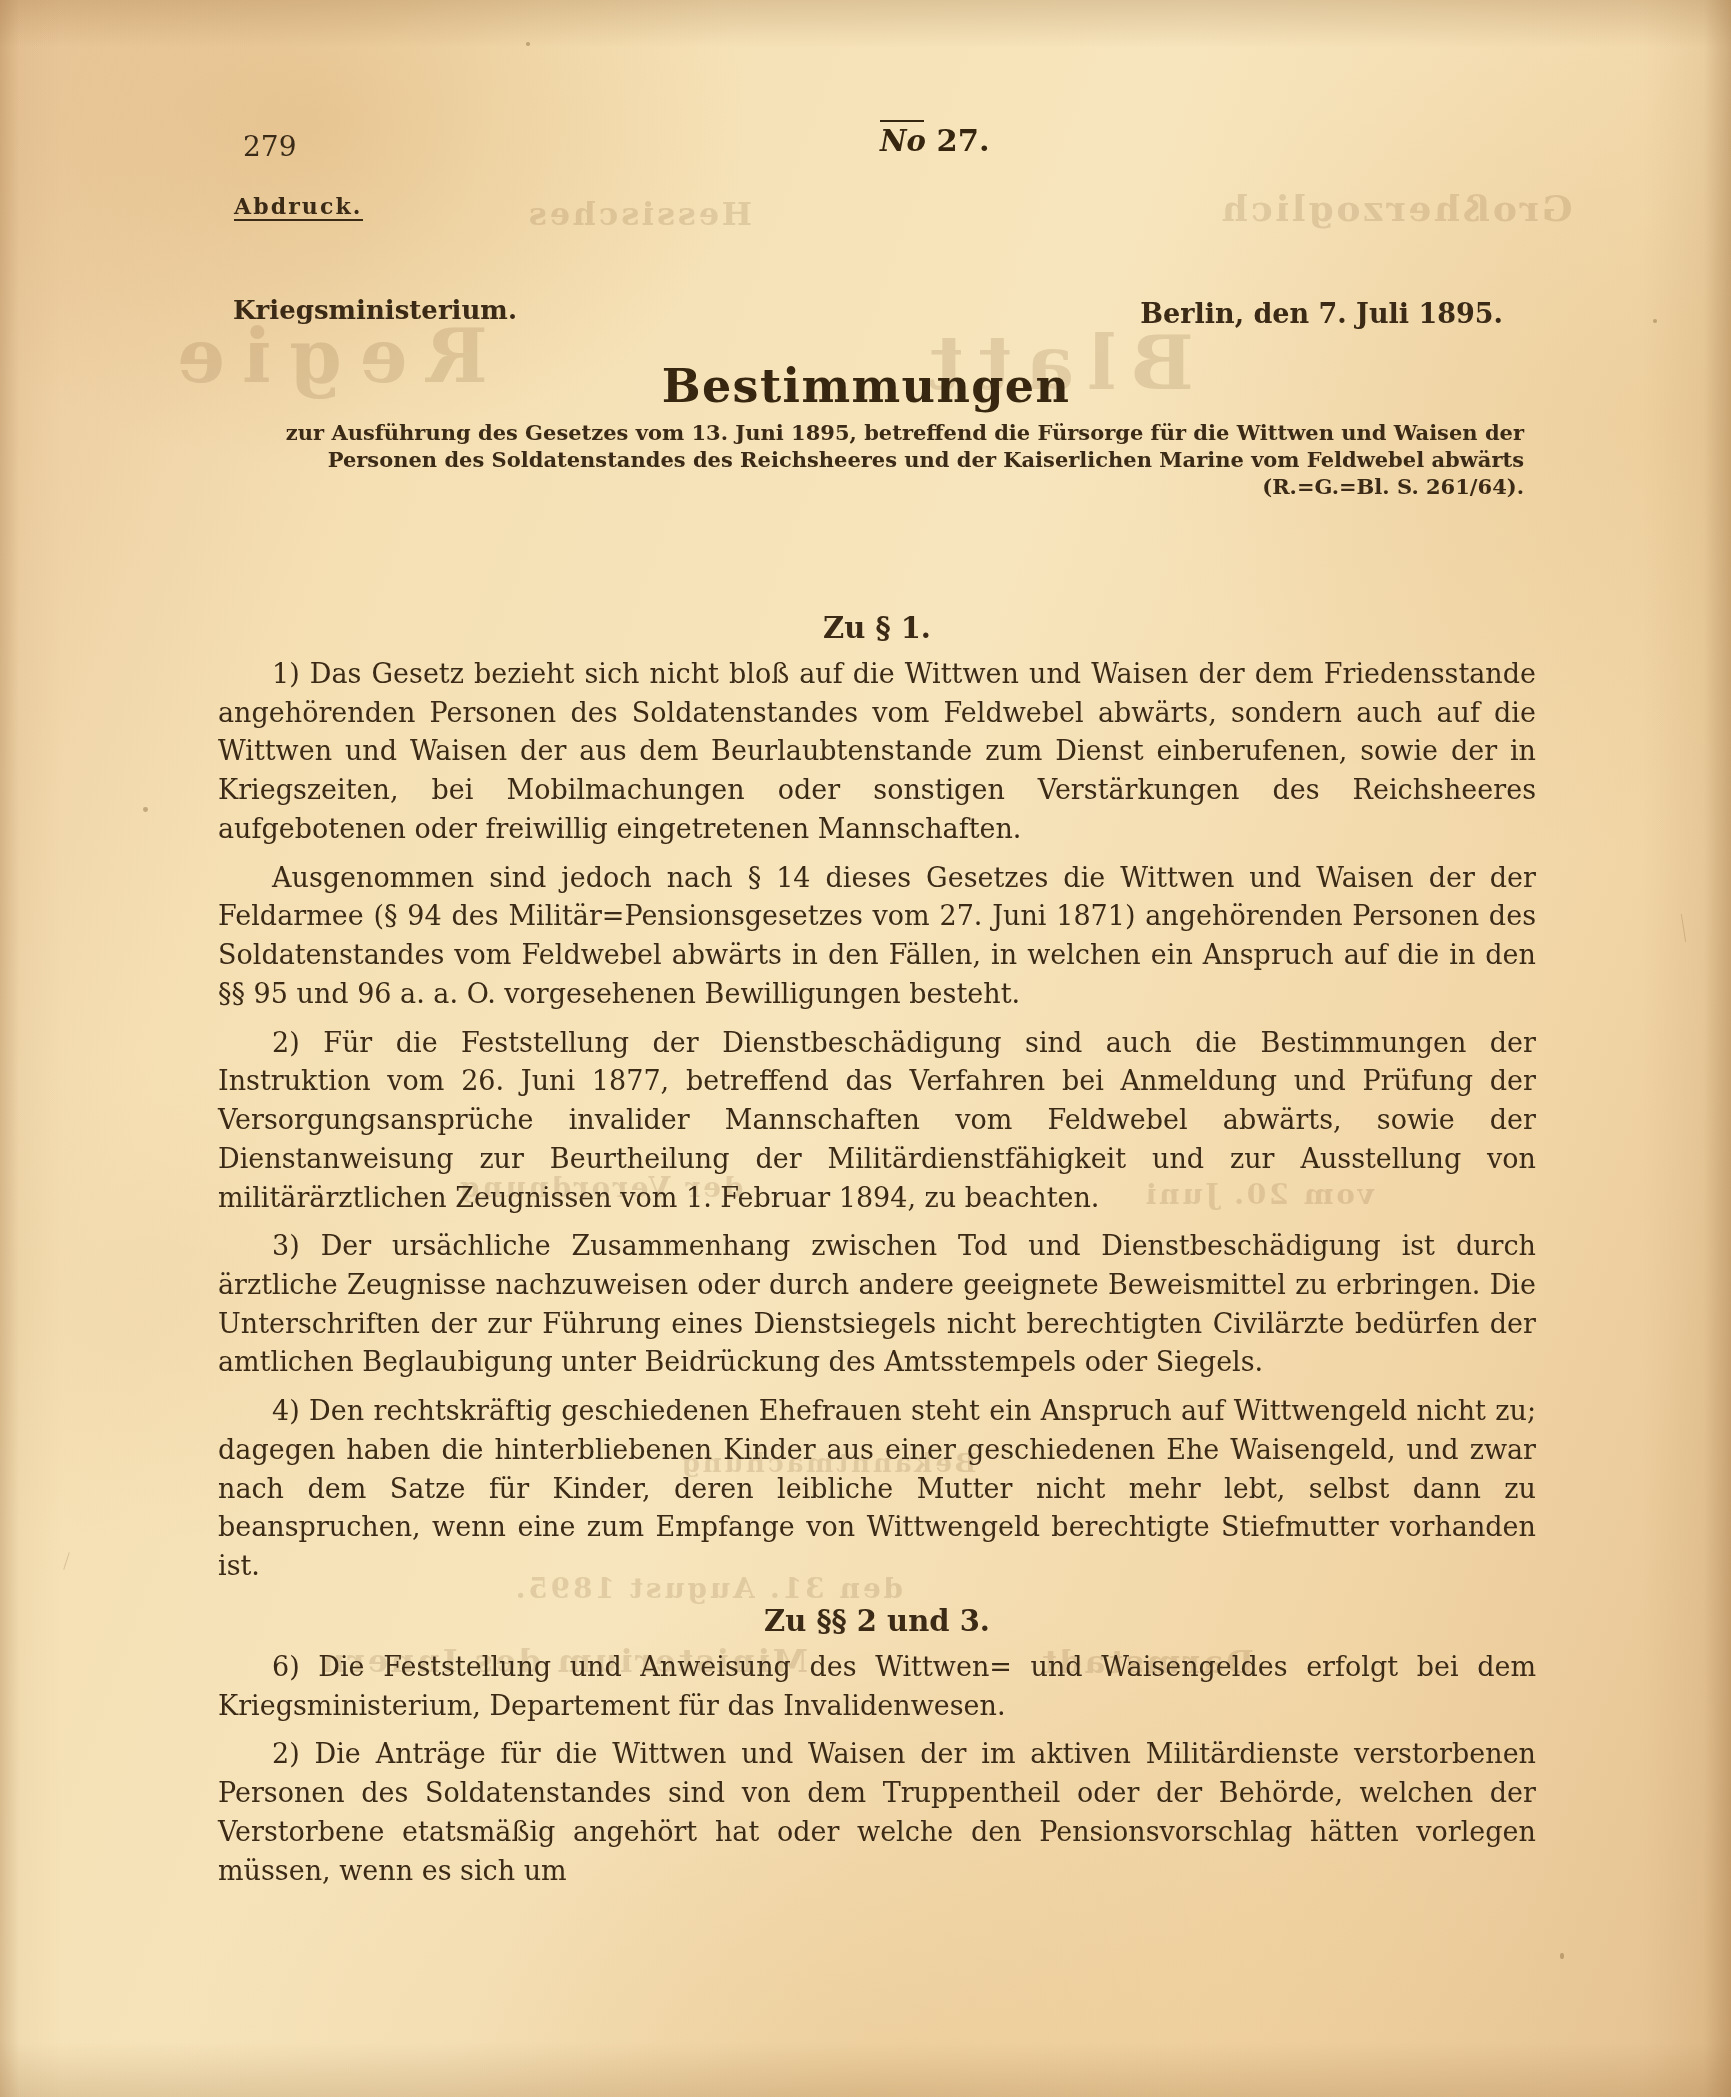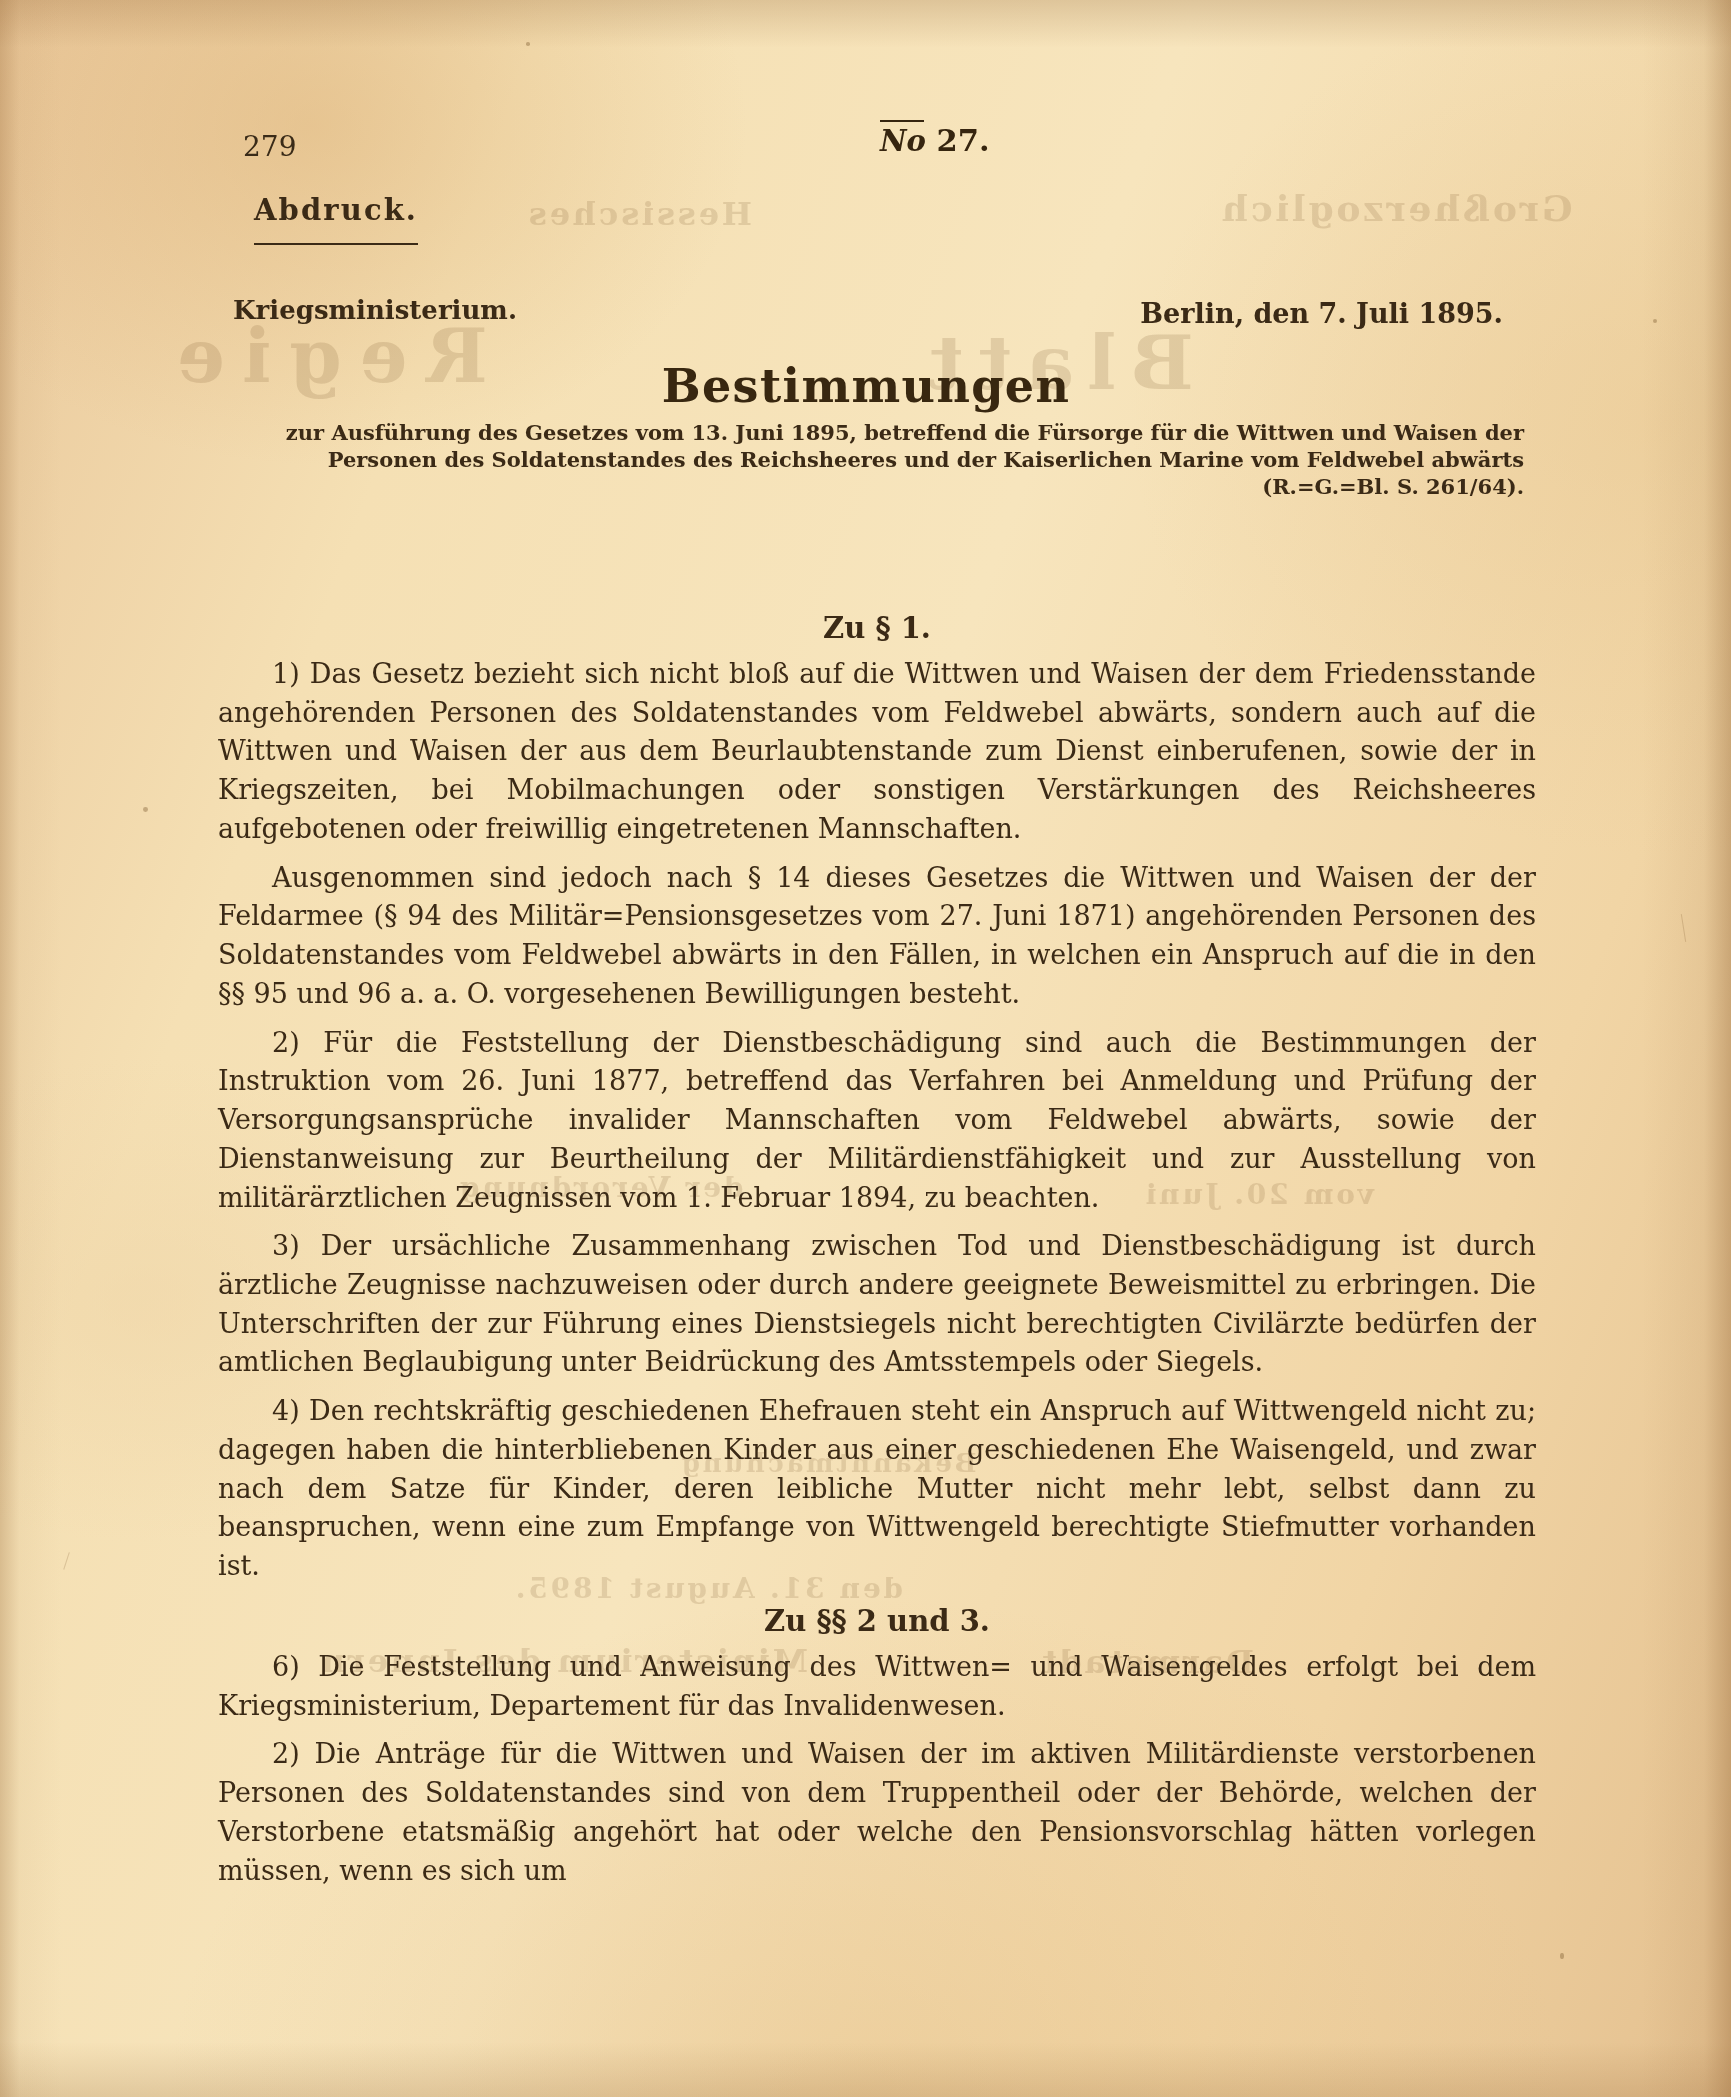--- a/index.html
+++ b/index.html
@@ -118,26 +118,25 @@
     left: 0; right: 2.1px;
     top: -4.2px;
     height: 2.1px;
     background: #36250f;
   }
 
   .abdruck {
     position: absolute;
     left: 234px;
     top: 193px;
-    font-size: 29px;
+    font-size: 22px;
     letter-spacing: 2.1px;
     border-bottom: 2.1px solid #3b2a16;
-    padding-bottom: 16px;
-    color: #3b2a16;
-    margin-left: 20px;
+    padding-bottom: 0;
+    color: #3b2a16;
   }
 
   .ministry {
     position: absolute;
     left: 233px;
     top: 295px;
     font-size: 26px;
     color: #3b2a16;
   }
   .placedate {

